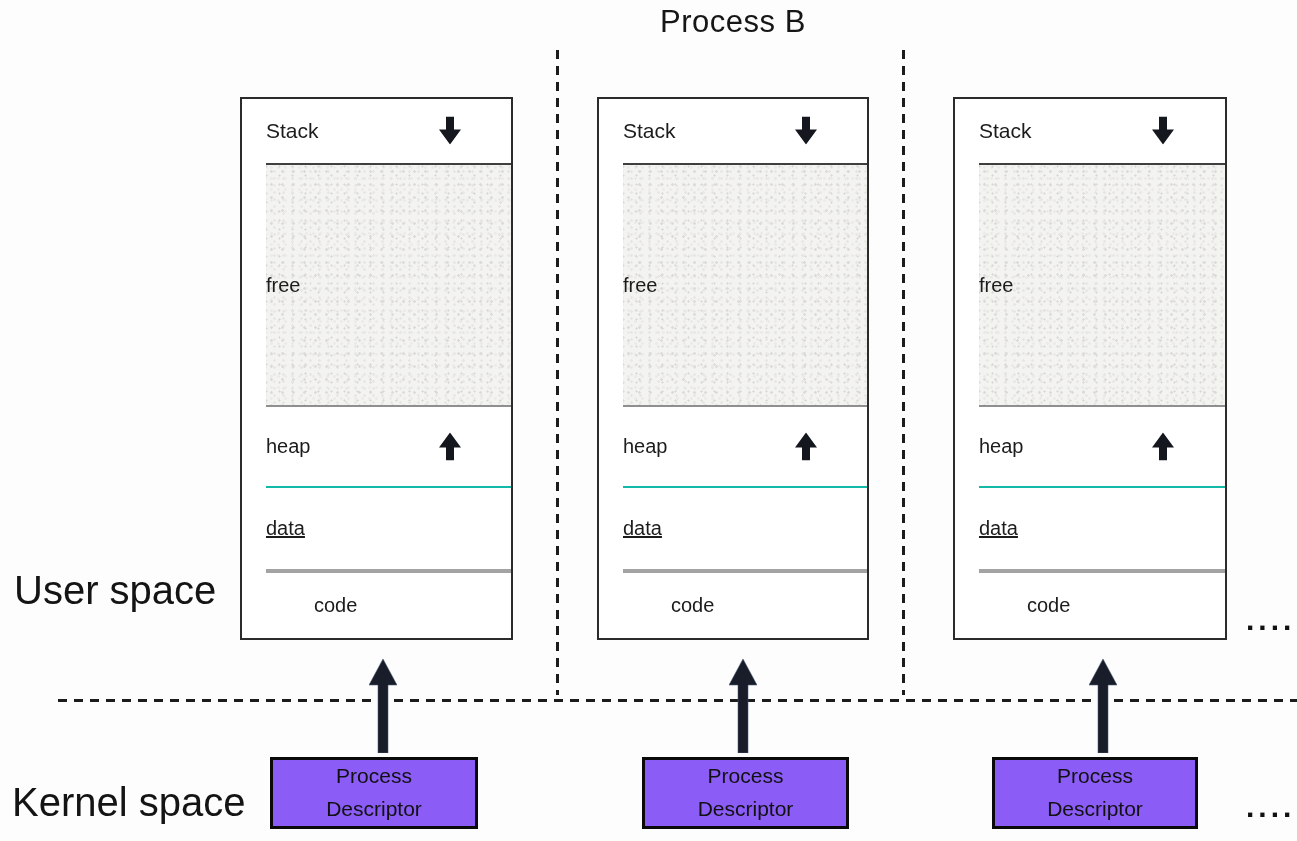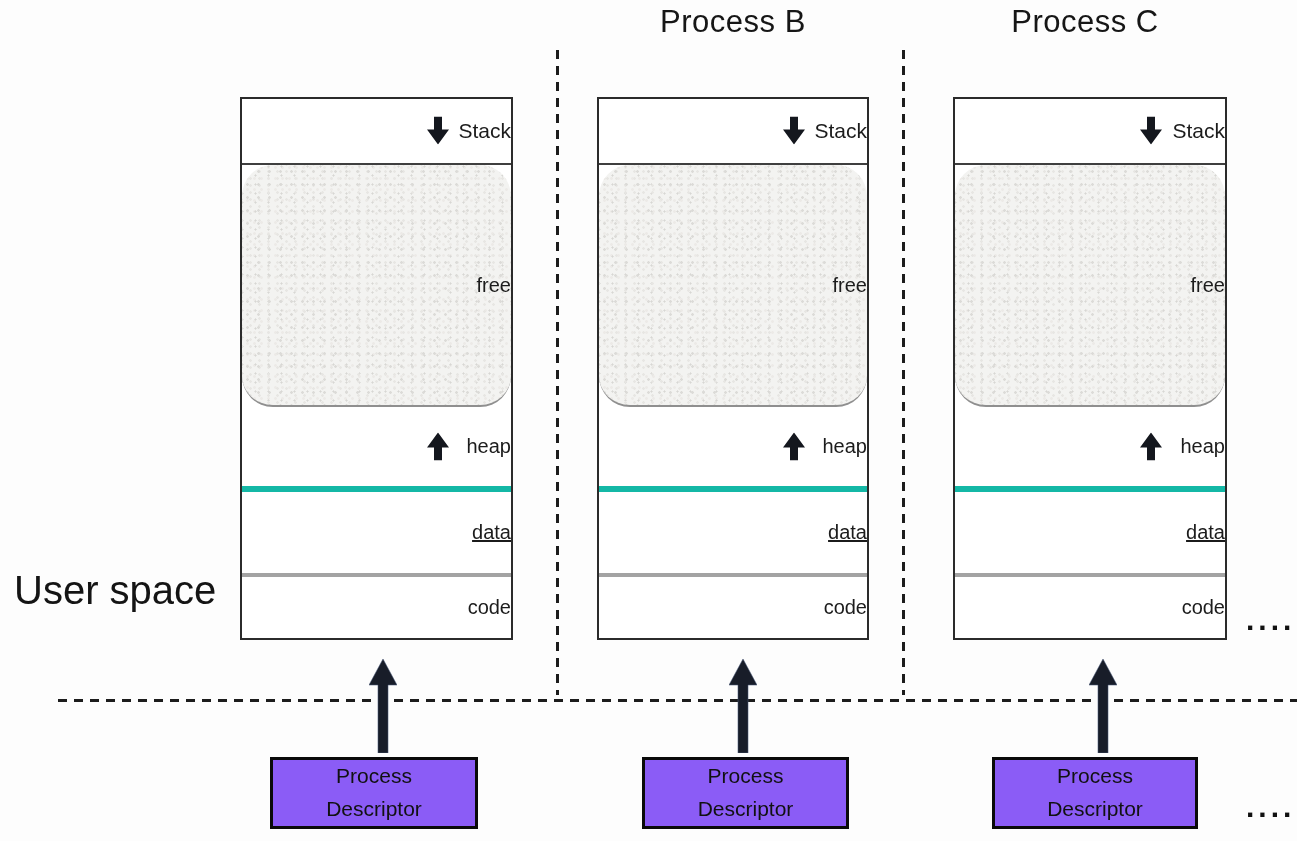--- a/index.html
+++ b/index.html
@@ -19,37 +19,36 @@
   }
   .hdash{
     position:absolute;left:58px;top:699px;width:1239px;height:3px;
     background:repeating-linear-gradient(to right,#1c1c1c 0 9px,transparent 9px 16px);
   }
   
   .col{
     position:absolute;top:97px;height:543px;box-sizing:border-box;
     border:2px solid #2b2b2b;background:#fff;display:flex;flex-direction:column;
   }
-  .sec{position:relative;display:flex;align-items:center;justify-content:flex-end;}
+  .sec{position:relative;display:flex;align-items:center;justify-content:flex-start;margin-left:24px;}
   .sec-label{font-size:20px;color:#1c1c1c;}
   .sec.stack{height:64px;border-bottom:2px solid #3f3f3f;}
   .sec.stack .sec-label{font-size:21px;}
   .sec.free{
     height:240px;border-bottom:2px solid #8f8f8f;
     background-color:#f3f3f1;
     background-image:
       radial-gradient(circle,#dcdbd8 1px,transparent 1.6px),
       radial-gradient(circle,#e7e6e3 1px,transparent 1.6px),
       radial-gradient(circle,#d8d7d4 .8px,transparent 1.4px),
       radial-gradient(circle,#eceae7 1px,transparent 1.7px);
     background-size:11px 13px,9px 7px,13px 9px,7px 11px;
     background-position:0 0,4px 3px,7px 6px,2px 8px;
-    border-radius:31px;
   }
-  .sec.heap{height:79px;border-bottom:6px solid #14b8a6;}
+  .sec.heap{height:79px;border-bottom:2px solid #14b8a6;}
   .sec.data{height:81px;border-bottom:4px solid #a3a3a3;text-decoration:underline;}
   .sec.code{flex:1;padding-left:48px;}
   .sec-arrow{position:absolute;left:calc(50% + 50px);top:50%;transform:translateY(-52%);line-height:0;}
   
   .space-label{position:absolute;font-size:40px;color:#141414;}
   
   .big-arrow{position:absolute;top:659px;line-height:0;}
   
   .descriptor{
     position:absolute;top:757px;height:72px;box-sizing:border-box;
@@ -62,21 +61,20 @@
     position:absolute;font-size:30px;font-weight:700;letter-spacing:4px;
     color:#111;line-height:8px;
   }
 </style>
 </head>
 <body>
 
 <div id="canvas">
 
   <div class="proc-title" style="left:590px;width:286px">Process B</div>
-  <div class="proc-title" style="left:940px;width:290px">Process C</div>
 
   <div class="vdash" style="left:556px"></div>
   <div class="vdash" style="left:902px"></div>
 
   <div class="col" style="left:240px;width:273px">
     <div class="sec stack">
       <span class="sec-label">Stack</span>
       <span class="sec-arrow">
         <svg width="22" height="28" viewBox="0 0 22 28">
             <polygon points="7,0 15,0 15,13 22,13 11,28 0,13 7,13" fill="#14171e"></polygon>
@@ -152,20 +150,21 @@
     </div>
     <div class="sec data">
       <span class="sec-label">data</span>
     </div>
     <div class="sec code">
       <span class="sec-label">code</span>
     </div>
   </div>
 
   <div class="space-label" style="left:14px;top:568px">User space</div>
+  <div class="space-label" style="left:12px;top:780px">Kernel space</div>
 
   <div class="hdash"></div>
 
   <div class="big-arrow" style="left:369px">
     <svg width="28" height="94" viewBox="0 0 28 94">
         <polygon points="14,0 28,26 19,26 19,94 9,94 9,26 0,26" fill="#181d29" stroke="#4a5a78" stroke-width="1" stroke-opacity="0.55"></polygon>
       </svg>
   </div>
   <div class="big-arrow" style="left:729px">
     <svg width="28" height="94" viewBox="0 0 28 94">

